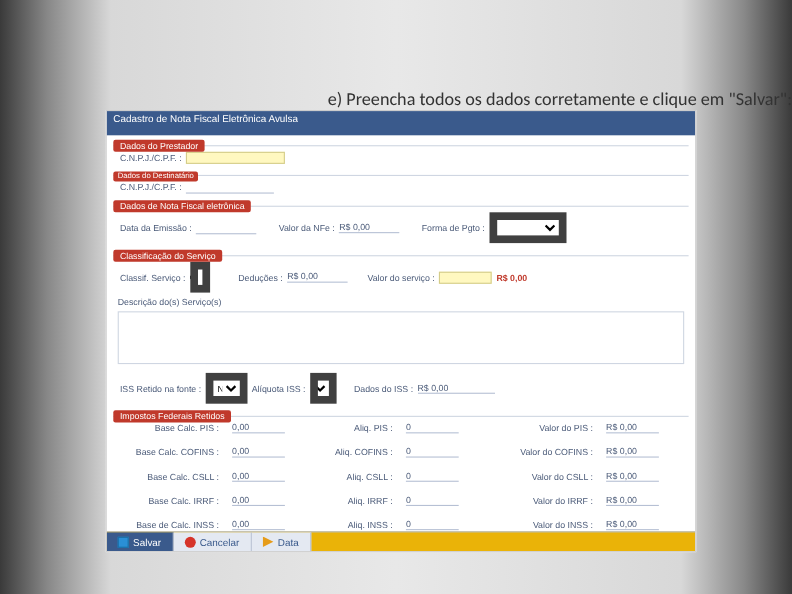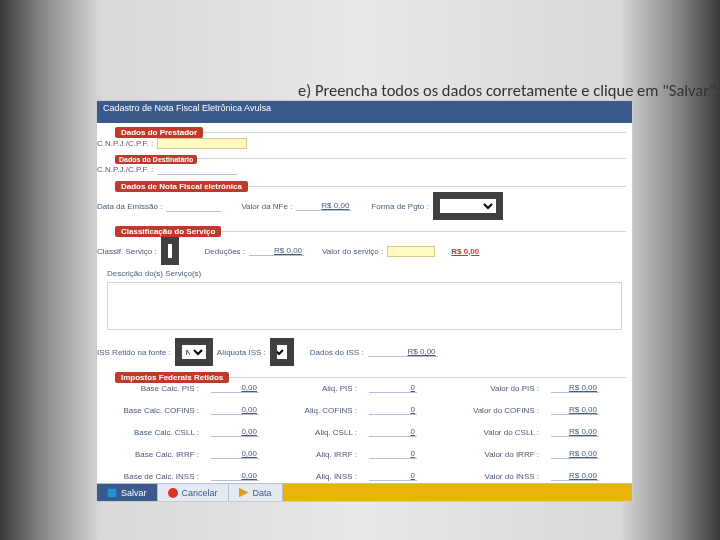--- a/index.html
+++ b/index.html
@@ -10,28 +10,28 @@
   }
   .caption { position: absolute; top: 80px; left: 0; right: 0; text-align: right; font-family: Calibri, Arial, sans-serif; font-size: 16.5px; color: #333; }
   .panel {
     position: absolute; top: 100px; left: 96px; width: 537px; height: 402px;
     background: #fff; border: 1px solid #ccc;
     font-size: 8px; color: #3c4b6b; overflow: hidden;
   }
   .titlebar { background: #3a5a8c; color: #fff; font-size: 9px; padding: 2px 6px; height: 22px; line-height: 10px; }
   .section-label { display: inline-block; background: #c0392b; color: #fff; font-size: 8px; padding: 1px 6px; border-radius: 2px; position: relative; z-index: 2; }
   .section-label.small { font-size: 7px; padding: 1px 4px; }
-  .section { position: relative; margin: 4px 6px 2px 18px; font-weight: bold; }
+  .section { position: relative; margin: 4px 6px 2px 6px; }
   .hr { border: 0; border-top: 1px solid #cfd6e2; margin: -6px 0 3px 0; position: relative; z-index: 1; }
-  .row { display: flex; align-items: center; gap: 4px; padding: 2px 0; flex-wrap: wrap; }
+  .row { display: flex; align-items: center; gap: 4px; padding: 2px 12px; flex-wrap: wrap; }
   .lbl { font-size: 8px; color: #4a5a78; white-space: nowrap; }
   .inp { border: 0; border-bottom: 1px solid #b6c0d4; height: 11px; font-size: 8px; background: transparent; }
   .inp.yellow { background: #fff8c0; border: 1px solid #d4cc8a; }
   .sel { border: 7px solid #404040; height: 28px; font-size: 8px; width: 75px; background: #fff; }
-  .amt { display: inline-block; min-width: 42px; border-bottom: 1px solid #b6c0d4; text-align: right; font-size: 8px; color: #4a5a78; padding-right: 2px; text-decoration: underline; }
+  .amt { display: inline-block; min-width: 42px; border-bottom: 1px solid #b6c0d4; font-size: 8px; color: #4a5a78; padding-right: 2px; }
   .amt.red { color: #c0392b; font-weight: bold; }
   .textarea { margin: 4px 10px 6px 10px; height: 48px; border: 1px solid #cfd6e2; background: #fff; }
   .taxgrid { display: grid; grid-template-columns: 92px 48px 20px 54px 48px 20px 78px 48px; row-gap: 2px; column-gap: 3px; padding: 2px 10px 4px 10px; font-size: 8px; align-items: center; gap: 12px; }
   .taxgrid .lbl { text-align: right; }
   .taxgrid .amt, .taxgrid .inp { width: 100%; min-width: 0; }
   .buttons { position: absolute; bottom: 0; left: 0; right: 0; height: 18px; background: #eab308; display: flex; align-items: stretch; border-top: 1px solid #b6c0d4; }
   .btn { display: flex; align-items: center; gap: 4px; padding: 0 10px; font-size: 9px; color: #3a5a8c; border-right: 1px solid #b6c0d4; background: #e4e9f2; cursor: pointer; }
   .btn.primary { background: #3a5a8c; color: #fff; }
   .icn { width: 10px; height: 10px; display: inline-block; }
   .icn-save { background: #2a8fd6; border: 1px solid #1a6fa6; }

